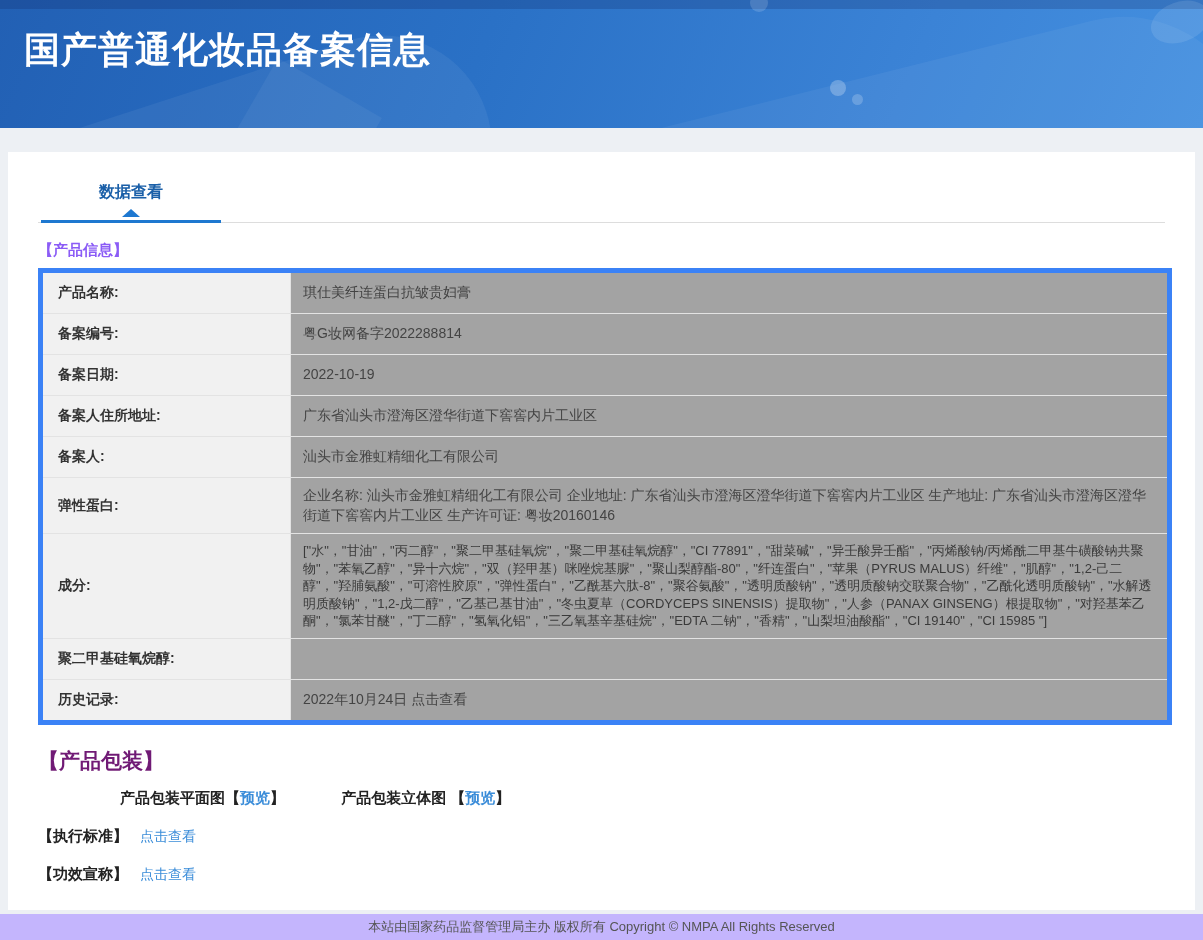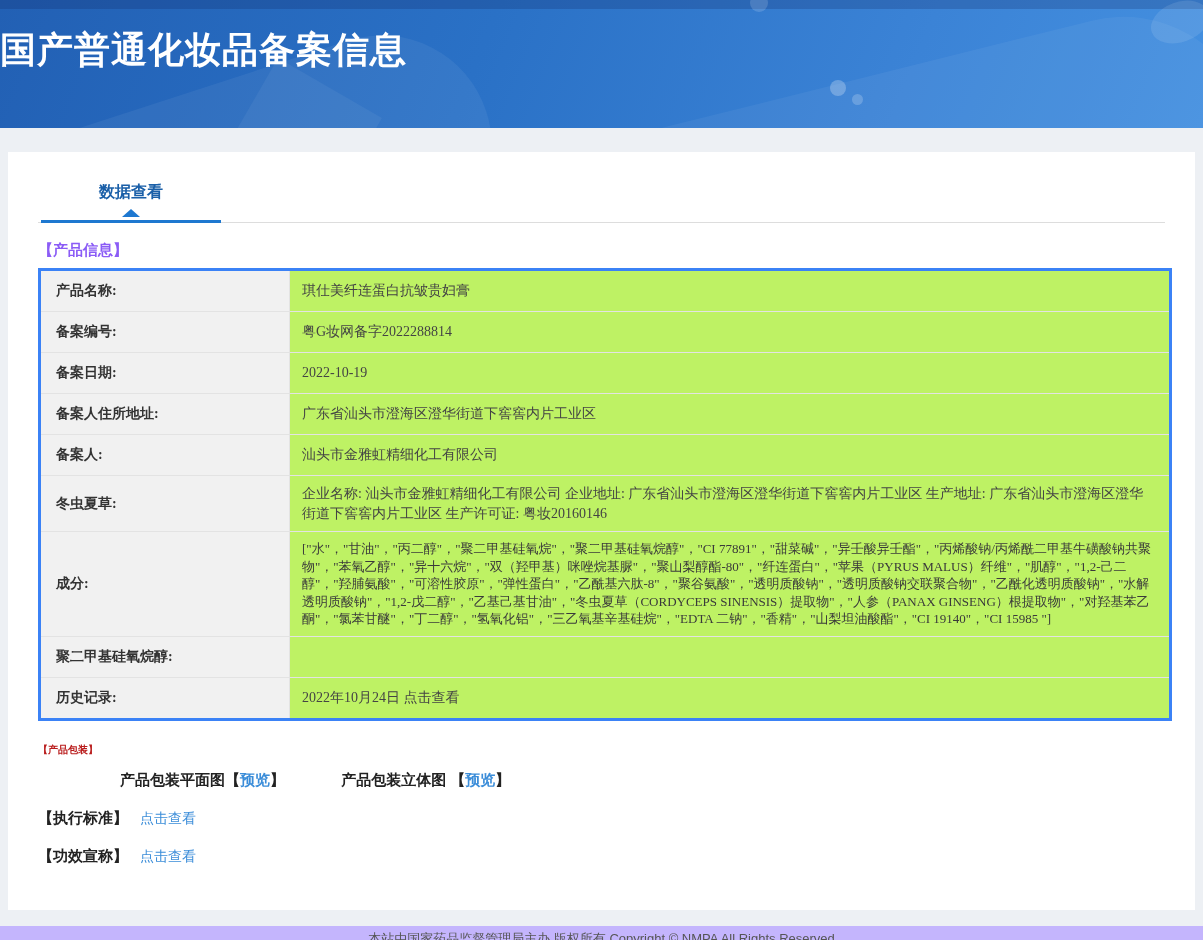--- a/index.html
+++ b/index.html
@@ -22,27 +22,27 @@
   }
   .deco{ position:absolute; background:rgba(255,255,255,0.06); }
   .deco.band1{ width:560px; height:220px; left:-60px; top:88px; border-radius:110px; transform:rotate(-18deg); }
   .deco.band2{ width:700px; height:260px; left:560px; top:70px; border-radius:130px; transform:rotate(-14deg); background:rgba(255,255,255,0.05); }
   .deco.tri{ width:120px; height:120px; left:240px; top:80px; transform:rotate(30deg); background:rgba(255,255,255,0.05); }
   .deco.c1{ width:16px; height:16px; left:830px; top:80px; border-radius:50%; background:rgba(255,255,255,0.25); }
   .deco.c2{ width:11px; height:11px; left:852px; top:94px; border-radius:50%; background:rgba(255,255,255,0.20); }
   .deco.c3{ width:60px; height:40px; left:1150px; top:2px; border-radius:50%; transform:rotate(-20deg); background:rgba(255,255,255,0.10); }
   .deco.c4{ width:18px; height:18px; left:750px; top:-6px; border-radius:50%; background:rgba(255,255,255,0.15); }
   .banner h1{
-    position:absolute; left:0; top:26px;
+    position:absolute; left:24px; top:26px;
     font-size:36px; letter-spacing:1px; color:#fff; font-weight:bold;
   }
 
   
   .card{
-    width:1187px; margin:24px 0 16px 8px; background:#fff;
+    width:1187px; margin:24px 0 4px 8px; background:#fff;
     min-height:758px; padding-top:30px;
   }
 
   
   .tabbar{ margin:0 30px; border-bottom:1px solid #ddd; }
   .tab{
     display:inline-block; width:180px; margin-left:3px; text-align:center;
     color:#1a5fa8; font-size:16px; font-weight:bold;
     padding-bottom:17px; position:relative; cursor:pointer;
     border-bottom:3px solid #1e78d0; margin-bottom:-1px;
@@ -54,38 +54,37 @@
     border-bottom:8px solid #1e78d0;
   }
 
   .section-title{
     margin:18px 0 8px 30px; font-size:15px; font-weight:bold; color:#8b5cf6;
   }
 
   
   table.info{
     margin-left:30px; width:1134px; border-collapse:collapse;
-    border:3px solid #3b82f6;
-    font-family:Liberation Serif, serif;
+    border:5px solid #3b82f6;
   }
   table.info tr{ border-bottom:1px solid #e3e3e3; }
   table.info tr:last-child{ border-bottom:none; }
   table.info th{
     width:250px; background:#f1f1f1; text-align:left; vertical-align:middle;
     padding:11px 15px; font-size:14px; font-weight:bold; color:#333;
     border-right:1px solid #e3e3e3;
   }
   table.info td{
     padding:8px 12px; font-size:14px; color:#444; line-height:1.4;
-    vertical-align:middle; background:#bef264;
+    vertical-align:middle; background:#a3a3a3;
   }
   table.info tr.ingredients td{ font-size:13px; line-height:1.35; color:#3a3a3a; }
 
   
-  .pack-title{ margin:22px 0 0 30px; font-size:10px; font-weight:bold; color:#b91c1c; }
+  .pack-title{ margin:22px 0 0 30px; font-size:21px; font-weight:bold; color:#701a75; }
   .pack-line{ margin:14px 0 0 112px; font-size:15px; color:#222; }
   .pack-item{ font-weight:bold; }
   .pack-item + .pack-item{ margin-left:52px; }
   a.blue-link{ color:#3b8dd9; text-decoration:none; cursor:pointer; font-weight:normal; }
   .pack-item .bracket{ font-weight:bold; color:#222; }
   .pack-item a.blue-link{ font-weight:bold; }
   .link-row{ margin:19px 0 0 30px; font-size:15px; }
   .link-row .lbl{ font-weight:bold; color:#222; }
   .link-row a{ margin-left:12px; font-size:14px; }
 
@@ -136,21 +135,21 @@
     </tr>
     <tr>
       <th>备案人住所地址:</th>
       <td>广东省汕头市澄海区澄华街道下窖窖内片工业区</td>
     </tr>
     <tr>
       <th>备案人:</th>
       <td>汕头市金雅虹精细化工有限公司</td>
     </tr>
     <tr>
-      <th>冬虫夏草:</th>
+      <th>弹性蛋白:</th>
       <td>企业名称: 汕头市金雅虹精细化工有限公司 企业地址: 广东省汕头市澄海区澄华街道下窖窖内片工业区 生产地址: 广东省汕头市澄海区澄华街道下窖窖内片工业区 生产许可证: 粤妆20160146</td>
     </tr>
     <tr class="ingredients">
       <th>成分:</th>
       <td>["水"，"甘油"，"丙二醇"，"聚二甲基硅氧烷"，"聚二甲基硅氧烷醇"，"CI 77891"，"甜菜碱"，"异壬酸异壬酯"，"丙烯酸钠/丙烯酰二甲基牛磺酸钠共聚物"，"苯氧乙醇"，"异十六烷"，"双（羟甲基）咪唑烷基脲"，"聚山梨醇酯-80"，"纤连蛋白"，"苹果（PYRUS MALUS）纤维"，"肌醇"，"1,2-己二醇"，"羟脯氨酸"，"可溶性胶原"，"弹性蛋白"，"乙酰基六肽-8"，"聚谷氨酸"，"透明质酸钠"，"透明质酸钠交联聚合物"，"乙酰化透明质酸钠"，"水解透明质酸钠"，"1,2-戊二醇"，"乙基己基甘油"，"冬虫夏草（CORDYCEPS SINENSIS）提取物"，"人参（PANAX GINSENG）根提取物"，"对羟基苯乙酮"，"氯苯甘醚"，"丁二醇"，"氢氧化铝"，"三乙氧基辛基硅烷"，"EDTA 二钠"，"香精"，"山梨坦油酸酯"，"CI 19140"，"CI 15985 "]</td>
     </tr>
     <tr>
       <th>聚二甲基硅氧烷醇:</th>
       <td></td>
     </tr>

